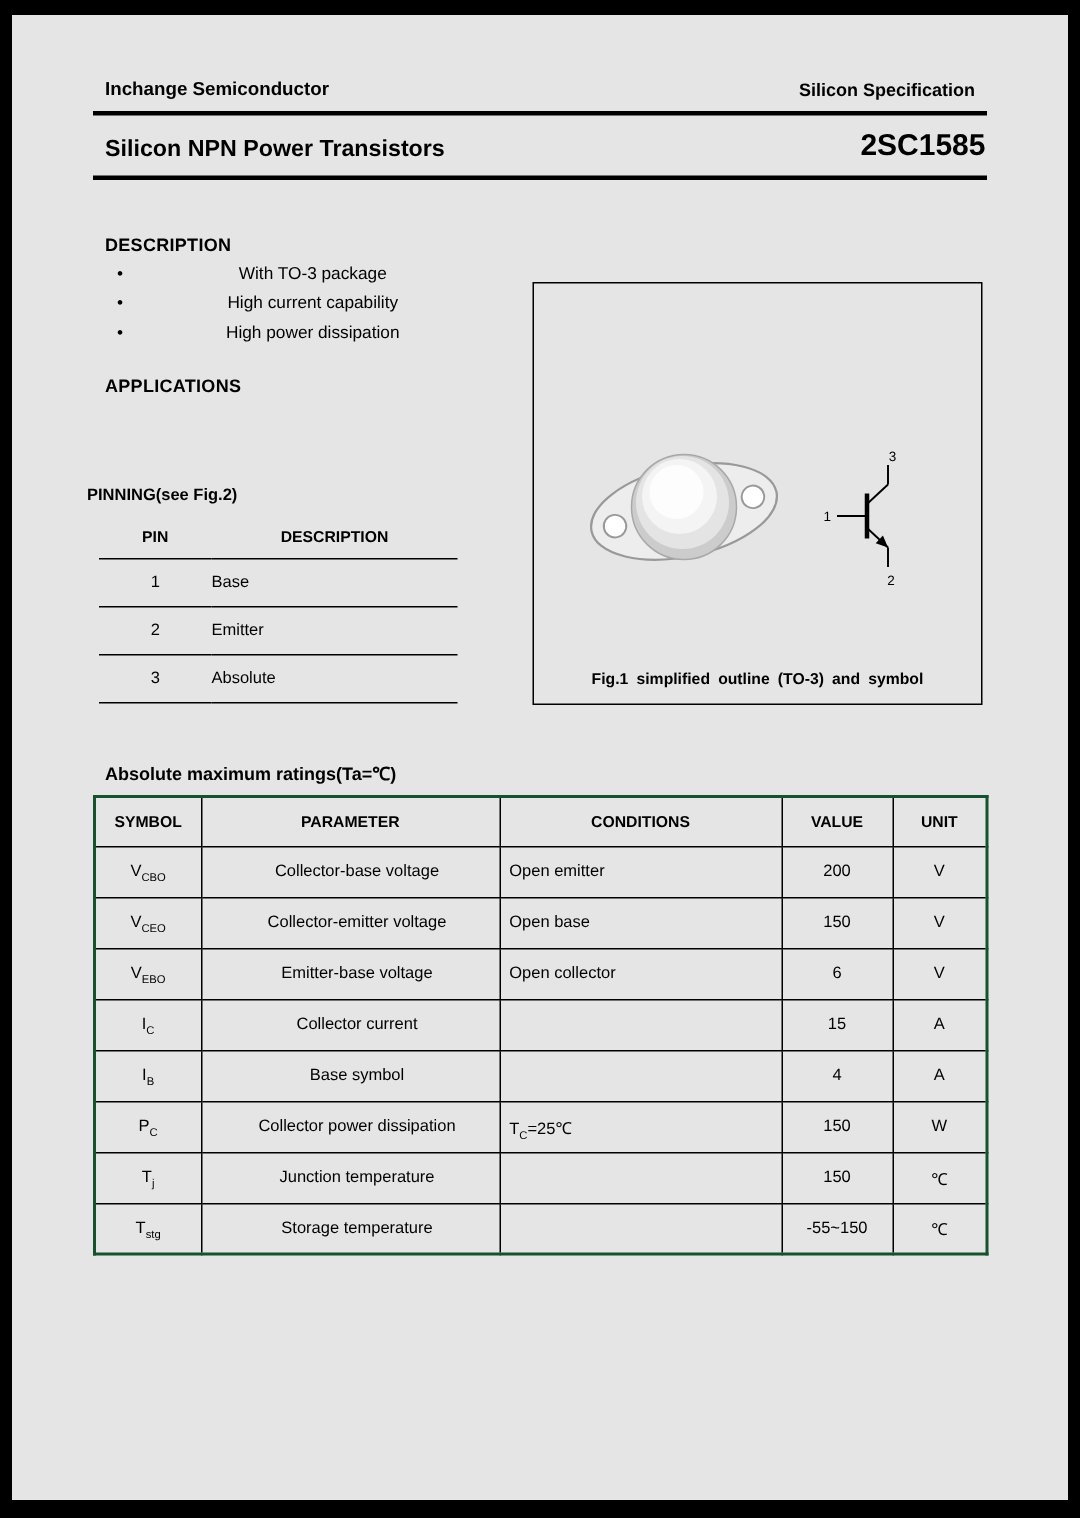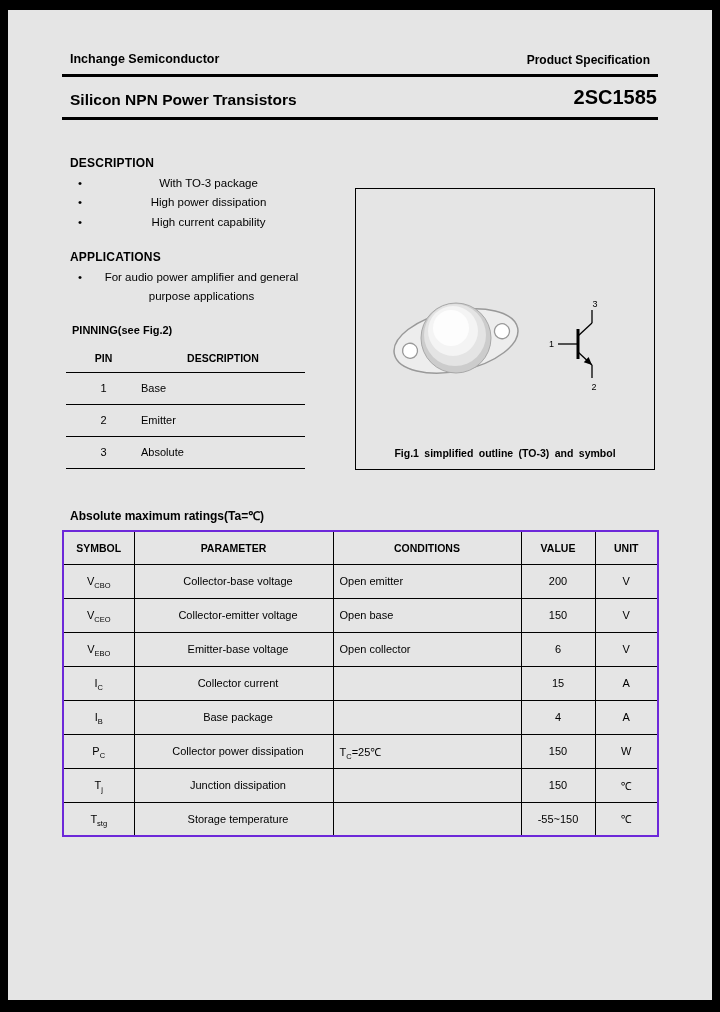--- a/index.html
+++ b/index.html
@@ -22,67 +22,64 @@
   .secHeading { font-size:12px; font-weight:bold; letter-spacing:0.2px; }
   .descHeading { left:62px; top:146px; }
   .appHeading  { left:62px; top:240px; }
 
   ul.blist { list-style:none; font-size:11.5px; line-height:19.3px; }
   ul.blist li { position:relative; padding-left:11px;text-align:center; }
   ul.blist li::before { content:"•"; position:absolute; left:0; top:0; }
   .descList { left:70px; top:164px; width:250px; }
   .appList  { left:70px; top:258px; width:236px; }
 
-  .pinHeading { left:64px; top:314px; font-size:11px; font-weight:bold; }
+  .pinHeading { left:50px; top:314px; font-size:11px; font-weight:bold; }
   table.pinTable { left:58px; top:334px; position:absolute; width:239px; border-collapse:collapse; font-size:11px; }
   table.pinTable th { border-bottom:1px solid #000; height:28px; font-size:10.5px; font-weight:bold; text-align:center; vertical-align:middle; }
   table.pinTable td { border-bottom:1px solid #000; height:32px; vertical-align:middle; }
   td.pinNum { text-align:center; width:75px; }
   td.pinDesc { text-align:left; }
 
   .figureBox { left:347px; top:178px; width:300px; height:282px; border:1px solid #000; }
   .figCaption { position:absolute; left:0; bottom:10px; width:100%; text-align:center;
                 font-size:10.5px; font-weight:bold; word-spacing:2.5px; }
 
   .ratingsHeading { left:62px; top:497px; font-size:12px; font-weight:bold; }
   table.ratings { position:absolute; left:54px; top:520px; width:595px; border-collapse:collapse;
-                  table-layout:fixed; font-size:11px; border:2px solid #6d28d9; }
+                  table-layout:fixed; font-size:11px; border:2px solid #14532d; }
   table.ratings th, table.ratings td { border:1px solid #000; vertical-align:middle; }
   table.ratings th { height:33px; font-size:10.5px; font-weight:bold; text-align:center; }
   table.ratings td { height:34px; }
   .c-sym  { text-align:center; }
   .c-param{ text-align:center; padding-left:9px; }
   .c-cond { text-align:left; padding-left:6px; }
   .c-val, .c-unit { text-align:center; }
   sub { font-size:7.5px; line-height:0; }
 </style>
 </head>
 <body>
 
 <div class="page">
 
   <div class="abs company">Inchange Semiconductor</div>
-  <div class="abs docType">Product Specification</div>
+  <div class="abs docType">Silicon Specification</div>
   <div class="abs rule rule1"></div>
 
   <div class="abs familyTitle">Silicon NPN Power Transistors</div>
   <div class="abs partNumber">2SC1585</div>
   <div class="abs rule rule2"></div>
 
   <div class="abs secHeading descHeading">DESCRIPTION</div>
   <ul class="abs blist descList">
     <li>With TO-3 package</li>
+    <li>High current capability</li>
     <li>High power dissipation</li>
-    <li>High current capability</li>
   </ul>
 
   <div class="abs secHeading appHeading">APPLICATIONS</div>
-  <ul class="abs blist appList">
-    <li>For audio power amplifier and general purpose applications</li>
-  </ul>
 
   <div class="abs pinHeading">PINNING(see Fig.2)</div>
   <table class="pinTable">
     <thead>
       <tr>
         <th>PIN</th>
         <th>DESCRIPTION</th>
       </tr>
     </thead>
     <tbody>
@@ -172,35 +169,35 @@
       </tr>
       <tr>
         <td class="c-sym"><span>I</span><sub>C</sub></td>
         <td class="c-param">Collector current</td>
         <td class="c-cond"><span></span><sub></sub><span></span></td>
         <td class="c-val">15</td>
         <td class="c-unit">A</td>
       </tr>
       <tr>
         <td class="c-sym"><span>I</span><sub>B</sub></td>
-        <td class="c-param">Base package</td>
+        <td class="c-param">Base symbol</td>
         <td class="c-cond"><span></span><sub></sub><span></span></td>
         <td class="c-val">4</td>
         <td class="c-unit">A</td>
       </tr>
       <tr>
         <td class="c-sym"><span>P</span><sub>C</sub></td>
         <td class="c-param">Collector power dissipation</td>
         <td class="c-cond"><span>T</span><sub>C</sub><span>=25℃</span></td>
         <td class="c-val">150</td>
         <td class="c-unit">W</td>
       </tr>
       <tr>
         <td class="c-sym"><span>T</span><sub>j</sub></td>
-        <td class="c-param">Junction dissipation</td>
+        <td class="c-param">Junction temperature</td>
         <td class="c-cond"><span></span><sub></sub><span></span></td>
         <td class="c-val">150</td>
         <td class="c-unit">℃</td>
       </tr>
       <tr>
         <td class="c-sym"><span>T</span><sub>stg</sub></td>
         <td class="c-param">Storage temperature</td>
         <td class="c-cond"><span></span><sub></sub><span></span></td>
         <td class="c-val">-55~150</td>
         <td class="c-unit">℃</td>

